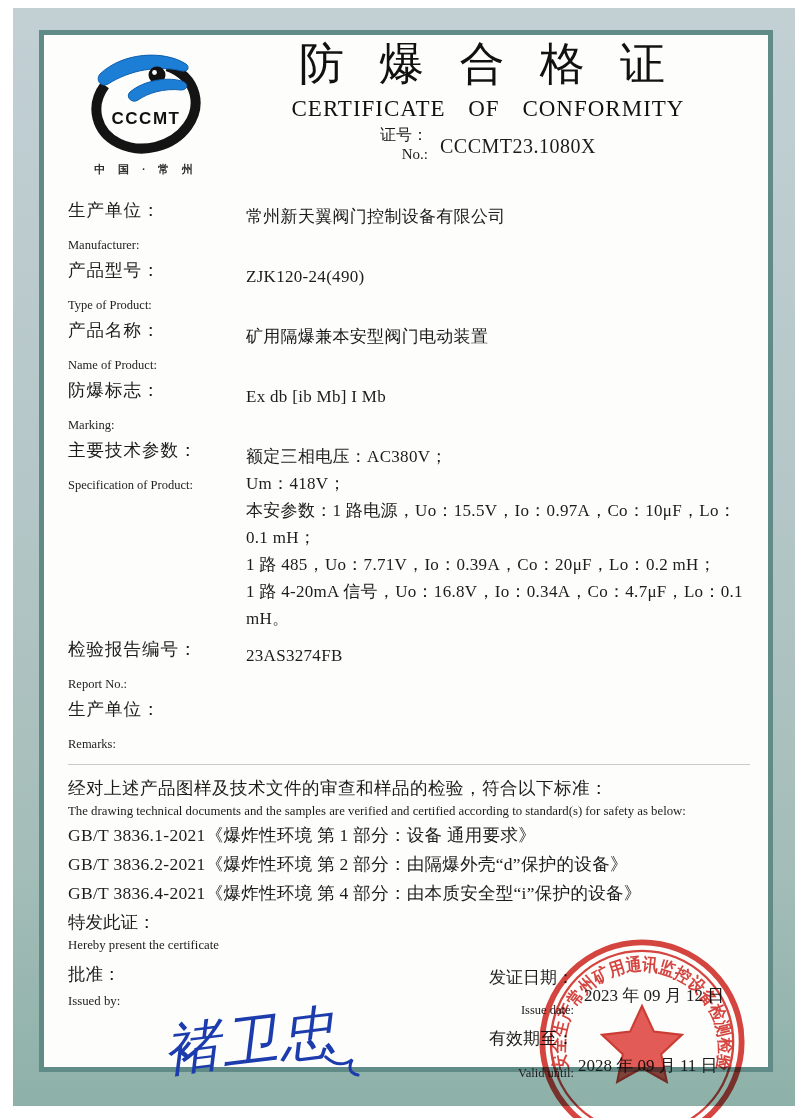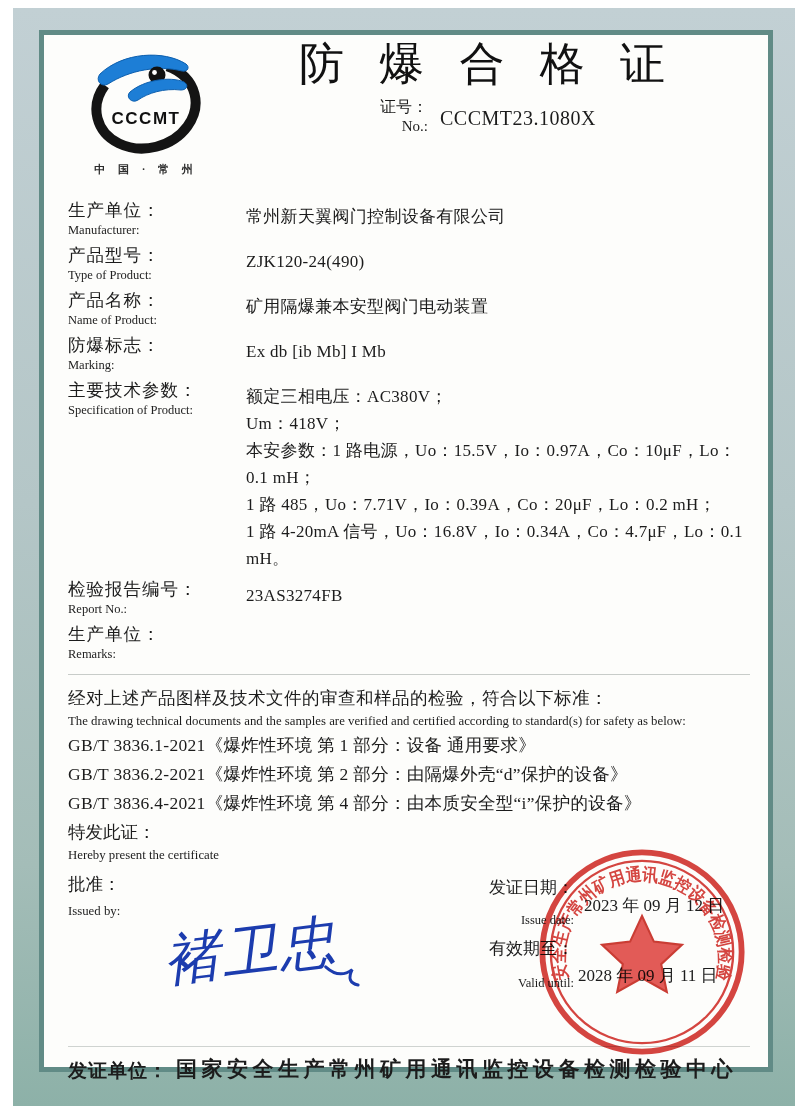--- a/index.html
+++ b/index.html
@@ -33,21 +33,21 @@
   .certno-labels{text-align:right;line-height:1.25;}
   .certno-zh{font-size:16px;}
   .certno-en{font-size:15px;}
   .certno-val{font-size:20px;letter-spacing:.5px;padding-top:4px;}
 
   
   .fields{margin-top:12px;}
   .field-row{display:flex;margin-bottom:5px;}
   .field-label{width:178px;flex:none;}
   .lbl-zh{font-size:17.5px;letter-spacing:1px;}
-  .lbl-en{font-size:12.5px;color:#222;margin-top:1px;}
+  .lbl-en{font-size:12.5px;color:#222;margin-top:16px;}
   .field-value{flex:1;padding-top:5px;}
   .val-line{font-size:17px;line-height:27px;letter-spacing:.3px;}
 
   .thin-rule{border:0;border-top:1px solid #c8ccc9;margin:12px 0 10px 0;}
 
   
   .std-intro-zh{font-size:17.5px;line-height:27px;letter-spacing:.5px;}
   .std-intro-en{font-size:12.8px;line-height:19px;}
   .std-item{font-size:17.5px;line-height:29px;letter-spacing:.3px;}
   .std-close-zh{font-size:17.5px;line-height:28px;}
@@ -97,20 +97,21 @@
           <circle cx="76.5" cy="24.5" r="2.4" fill="#fff"></circle>
 
           <path d="M52,44 C66,32 92,28 106,34 C111,37 109,42 103,42 C86,40 70,45 60,52 C54,56 47,49 52,44 Z" fill="#1d7ed6" stroke="#0d5fae" stroke-width="1"></path>
           <text x="68" y="76" text-anchor="middle" font-family="Liberation Sans, DejaVu Sans, sans-serif" font-size="17" font-weight="bold" letter-spacing="1.5" fill="#101010">CCCMT</text>
         </svg>
         <div class="logo-sub">中 国 · 常 州</div>
       </div>
 
       <div class="title-wrap">
         <div class="title-zh">防 爆 合 格 证</div>
+        <div class="title-en">CERTIFICATE    OF    CONFORMITY</div>
         <div class="certno-row">
           <div class="certno-labels">
             <div class="certno-zh">证号：</div>
             <div class="certno-en">No.:</div>
           </div>
           <div class="certno-val">CCCMT23.1080X</div>
         </div>
       </div>
     </div>
 

